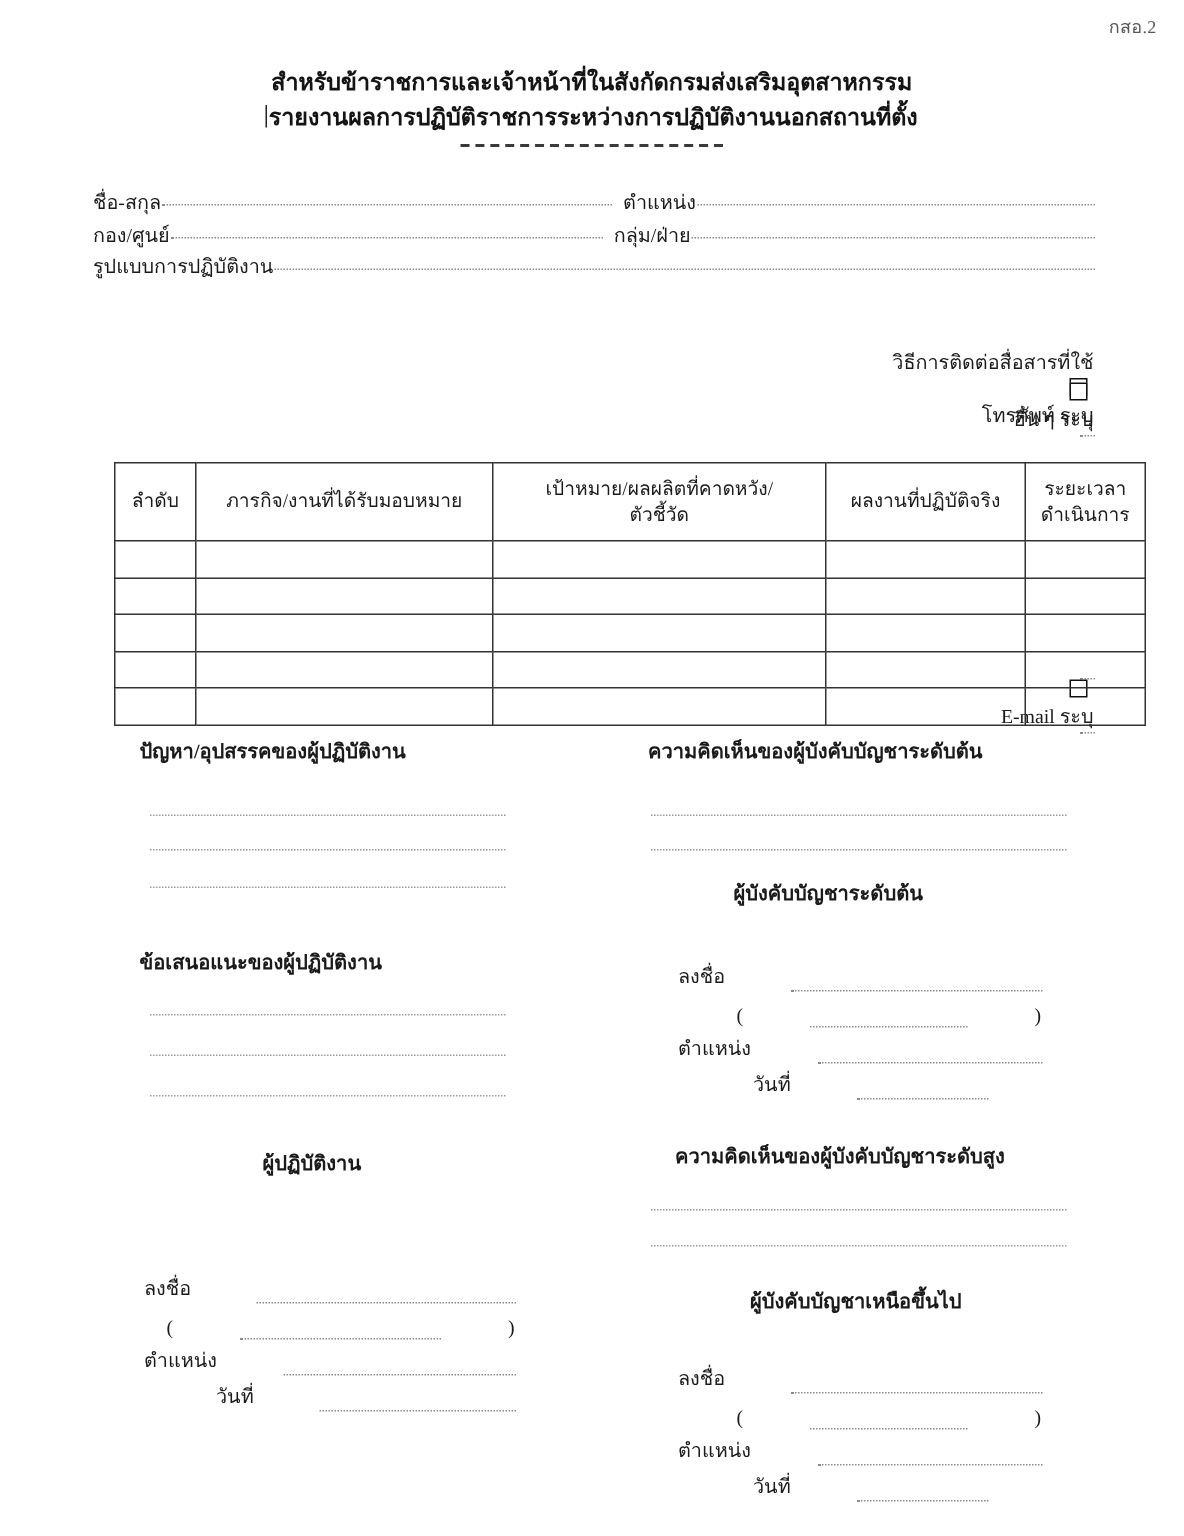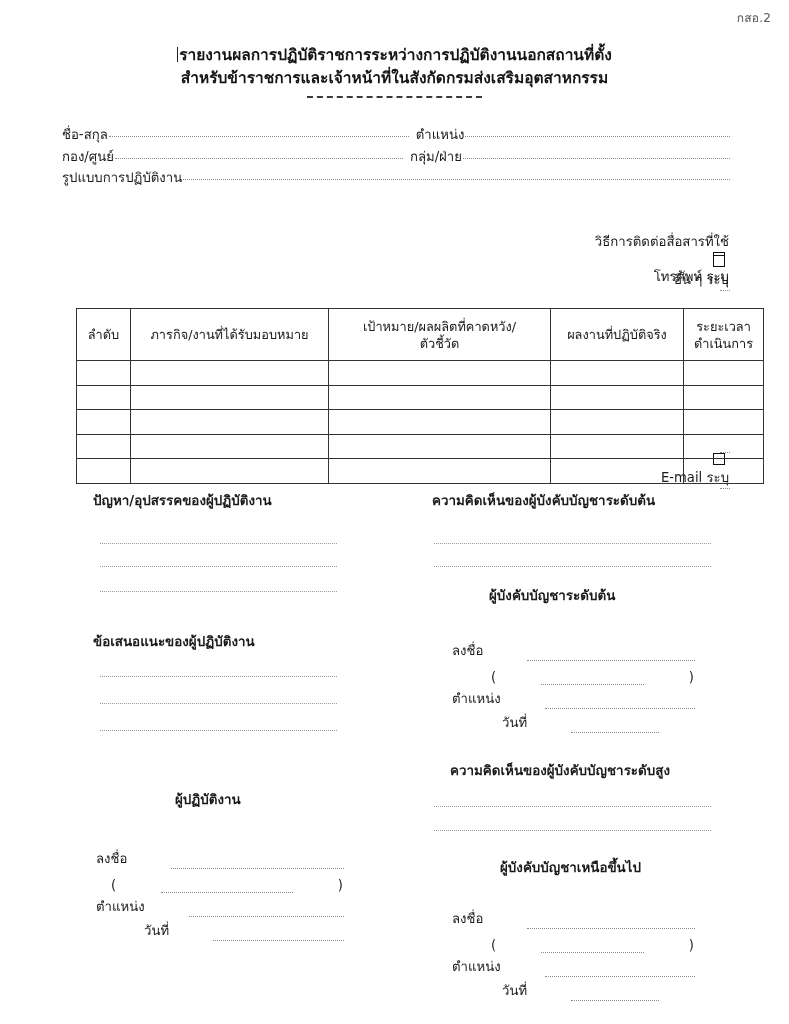--- a/index.html
+++ b/index.html
@@ -10,20 +10,21 @@
   body {
     font-family: "DejaVu Sans", "Liberation Sans", sans-serif;
     color: #1a1a1a;
   }
   #page {
     position: relative;
     width: 789px;
     height: 1024px;
     background: #ffffff;
     overflow: hidden;
+    font-family: Liberation Serif, serif;
   }
 
   
   .doc-code {
     position: absolute;
     top: 8px;
     right: 18px;
     font-size: 12px;
     color: #555;
     letter-spacing: .2px;
@@ -172,22 +173,22 @@
   .paren { padding: 0 1px; }
 </style>
 </head>
 <body>
 
 <div id="page">
 
   <div class="doc-code">กสอ.2</div>
 
   <div class="title-block">
+    <div class="title-line">สำหรับข้าราชการและเจ้าหน้าที่ในสังกัดกรมส่งเสริมอุตสาหกรรม</div>
     <div class="title-line"><span class="title-caret"></span><span>รายงานผลการปฏิบัติราชการระหว่างการปฏิบัติงานนอกสถานที่ตั้ง</span></div>
-    <div class="title-line">สำหรับข้าราชการและเจ้าหน้าที่ในสังกัดกรมส่งเสริมอุตสาหกรรม</div>
     <div class="title-rule"></div>
   </div>
 
   <div class="fields">
 
     <div class="field-row">
       <span class="field-label">ชื่อ-สกุล</span>
       <span class="dots" style="flex:0 0 300px"></span>
       <span class="field-label gap-left">ตำแหน่ง</span>
       <span class="dots"></span>
@@ -288,21 +289,21 @@
     <div class="sec-head" style="left:93px; top:490px;">ปัญหา/อุปสรรคของผู้ปฏิบัติงาน</div>
     <div class="dline" style="left:100px; top:543px; width:237px;"></div>
     <div class="dline" style="left:100px; top:566px; width:237px;"></div>
     <div class="dline" style="left:100px; top:591px; width:237px;"></div>
 
     <div class="sec-head" style="left:93px; top:631px;">ข้อเสนอแนะของผู้ปฏิบัติงาน</div>
     <div class="dline" style="left:100px; top:676px; width:237px;"></div>
     <div class="dline" style="left:100px; top:703px; width:237px;"></div>
     <div class="dline" style="left:100px; top:730px; width:237px;"></div>
 
-    <div class="sec-head" style="left:175px; top:765px;margin-top:24px;">ผู้ปฏิบัติงาน</div>
+    <div class="sec-head" style="left:175px; top:765px;">ผู้ปฏิบัติงาน</div>
 
     <div class="sig" style="left:96px; top:845px; width:248px;">
       <div class="srow">
         <span class="pad">ลงชื่อ</span>
         <span class="dots"></span>
       </div>
       <div class="srow" style="padding-left:14px">
         <span class="paren">(</span>
         <span class="dots"></span>
         <span class="paren">)</span>

